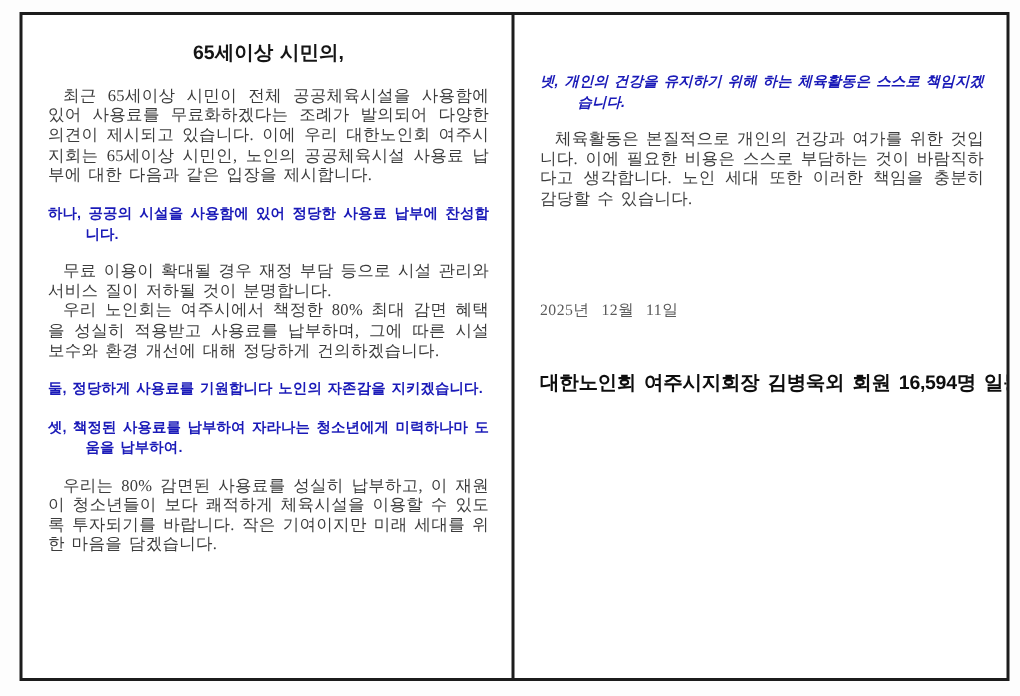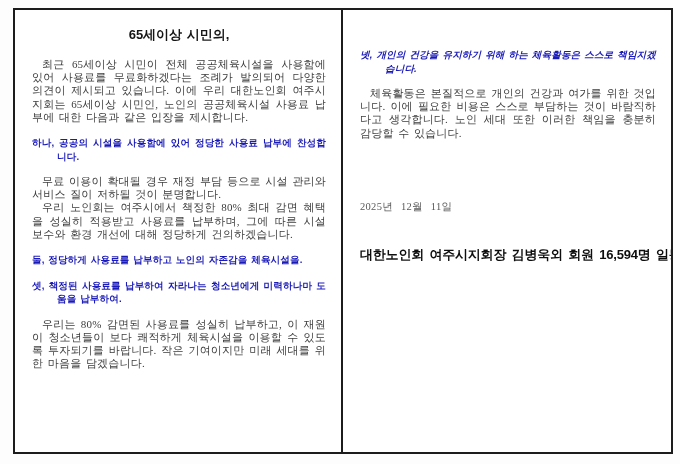--- a/index.html
+++ b/index.html
@@ -105,21 +105,21 @@
 
       <p class="body-p">최근 65세이상 시민이 전체 공공체육시설을 사용함에 있어 사용료를 무료화하겠다는 조례가 발의되어 다양한 의견이 제시되고 있습니다. 이에 우리 대한노인회 여주시지회는 65세이상 시민인, 노인의 공공체육시설 사용료 납부에 대한 다음과 같은 입장을 제시합니다.</p>
 
       <div>
         <div class="heading">하나, 공공의 시설을 사용함에 있어 정당한 사용료 납부에 찬성합니다.</div>
         <p class="body-p">무료 이용이 확대될 경우 재정 부담 등으로 시설 관리와 서비스 질이 저하될 것이 분명합니다.</p>
         <p class="body-p">우리 노인회는 여주시에서 책정한 80% 최대 감면 혜택을 성실히 적용받고 사용료를 납부하며, 그에 따른 시설 보수와 환경 개선에 대해 정당하게 건의하겠습니다.</p>
       </div>
 
       <div>
-        <div class="heading">둘, 정당하게 사용료를 납부하고 노인의 자존감을 체육시설을.</div>
+        <div class="heading">둘, 정당하게 사용료를 기원합니다 노인의 자존감을 지키겠습니다.</div>
       </div>
 
       <div>
         <div class="heading">셋, 책정된 사용료를 납부하여 자라나는 청소년에게 미력하나마 도움을 납부하여.</div>
         <p class="body-p">우리는 80% 감면된 사용료를 성실히 납부하고, 이 재원이 청소년들이 보다 쾌적하게 체육시설을 이용할 수 있도록 투자되기를 바랍니다. 작은 기여이지만 미래 세대를 위한 마음을 담겠습니다.</p>
       </div>
     </div>
 
     <div class="cell cell-right">
       <div>

